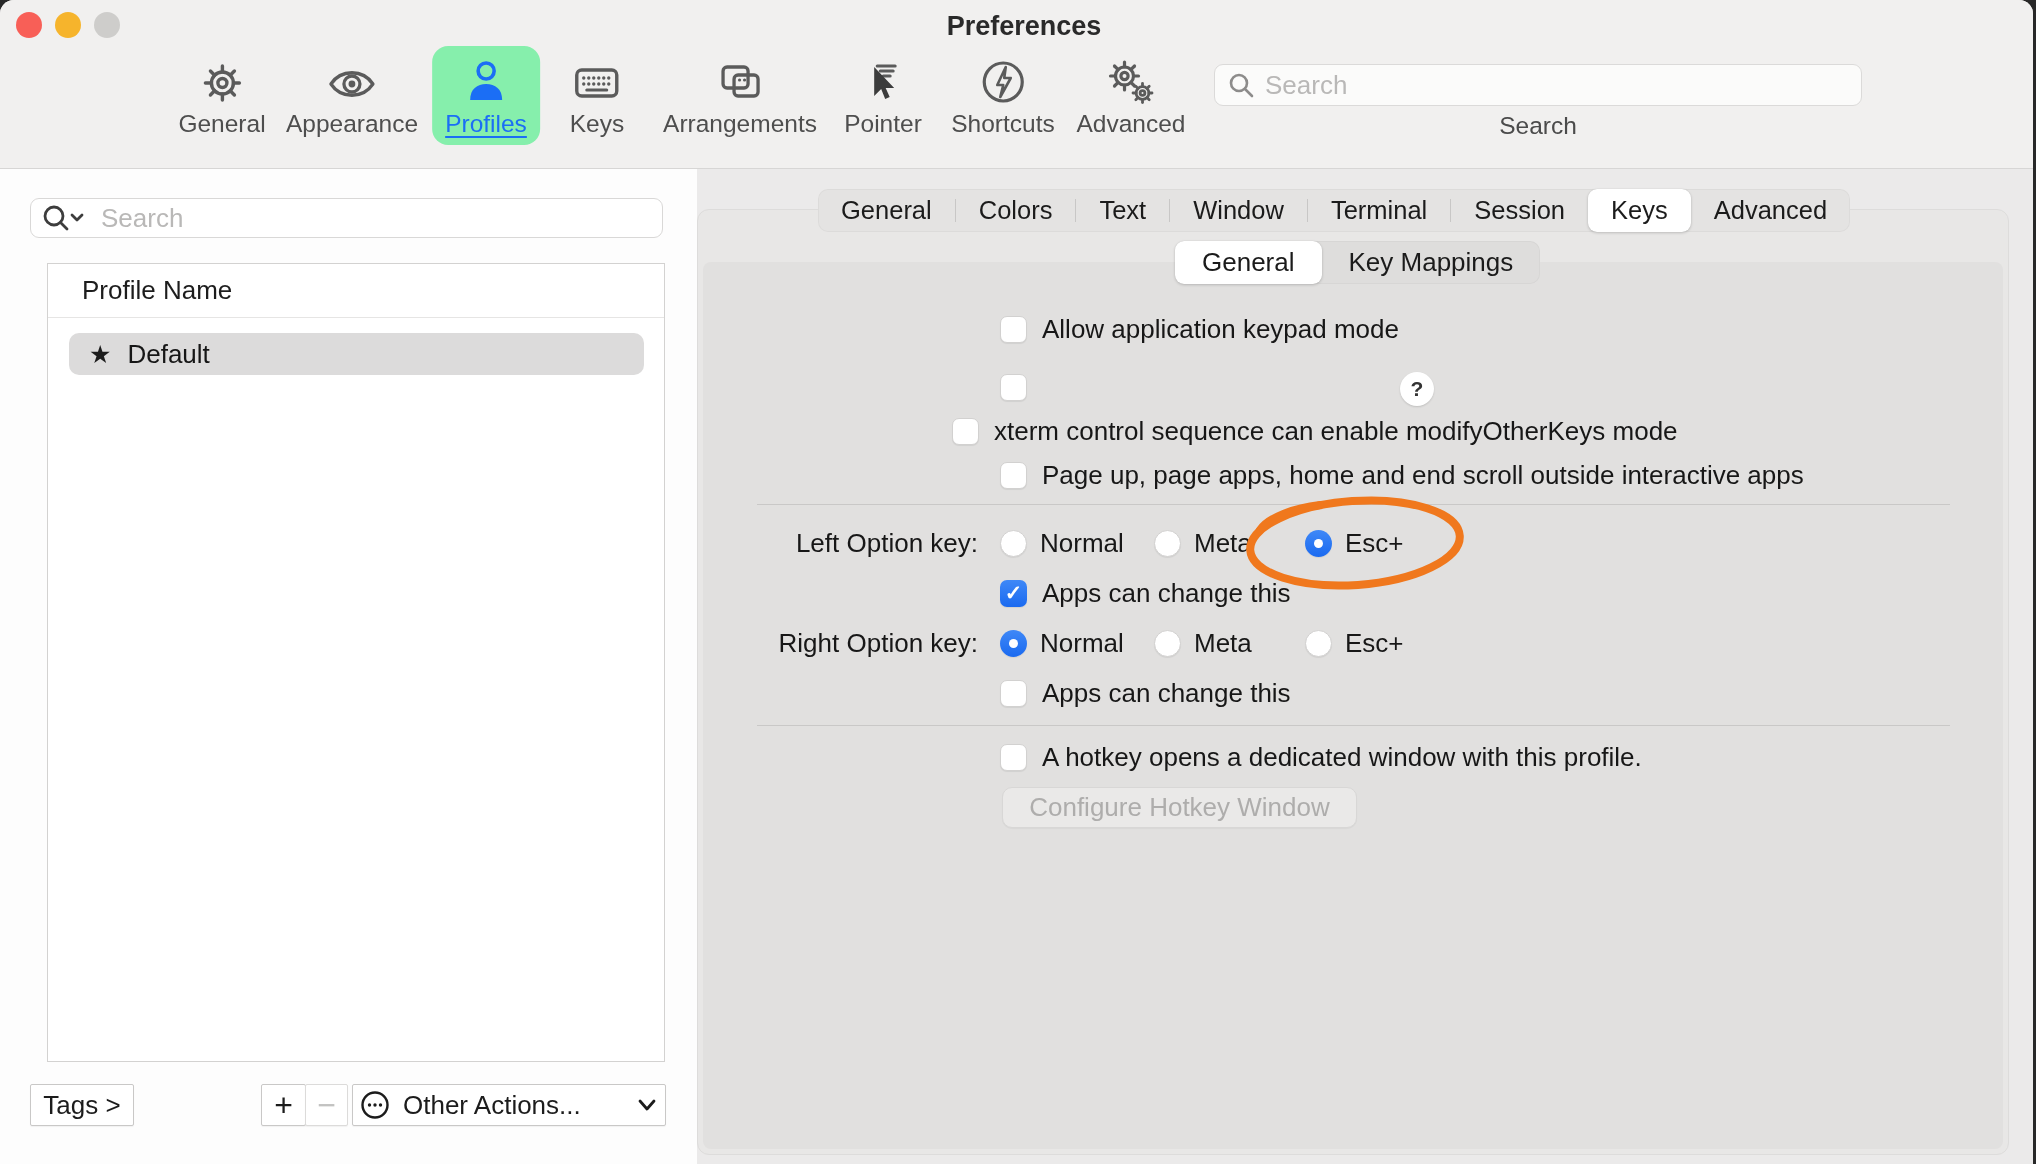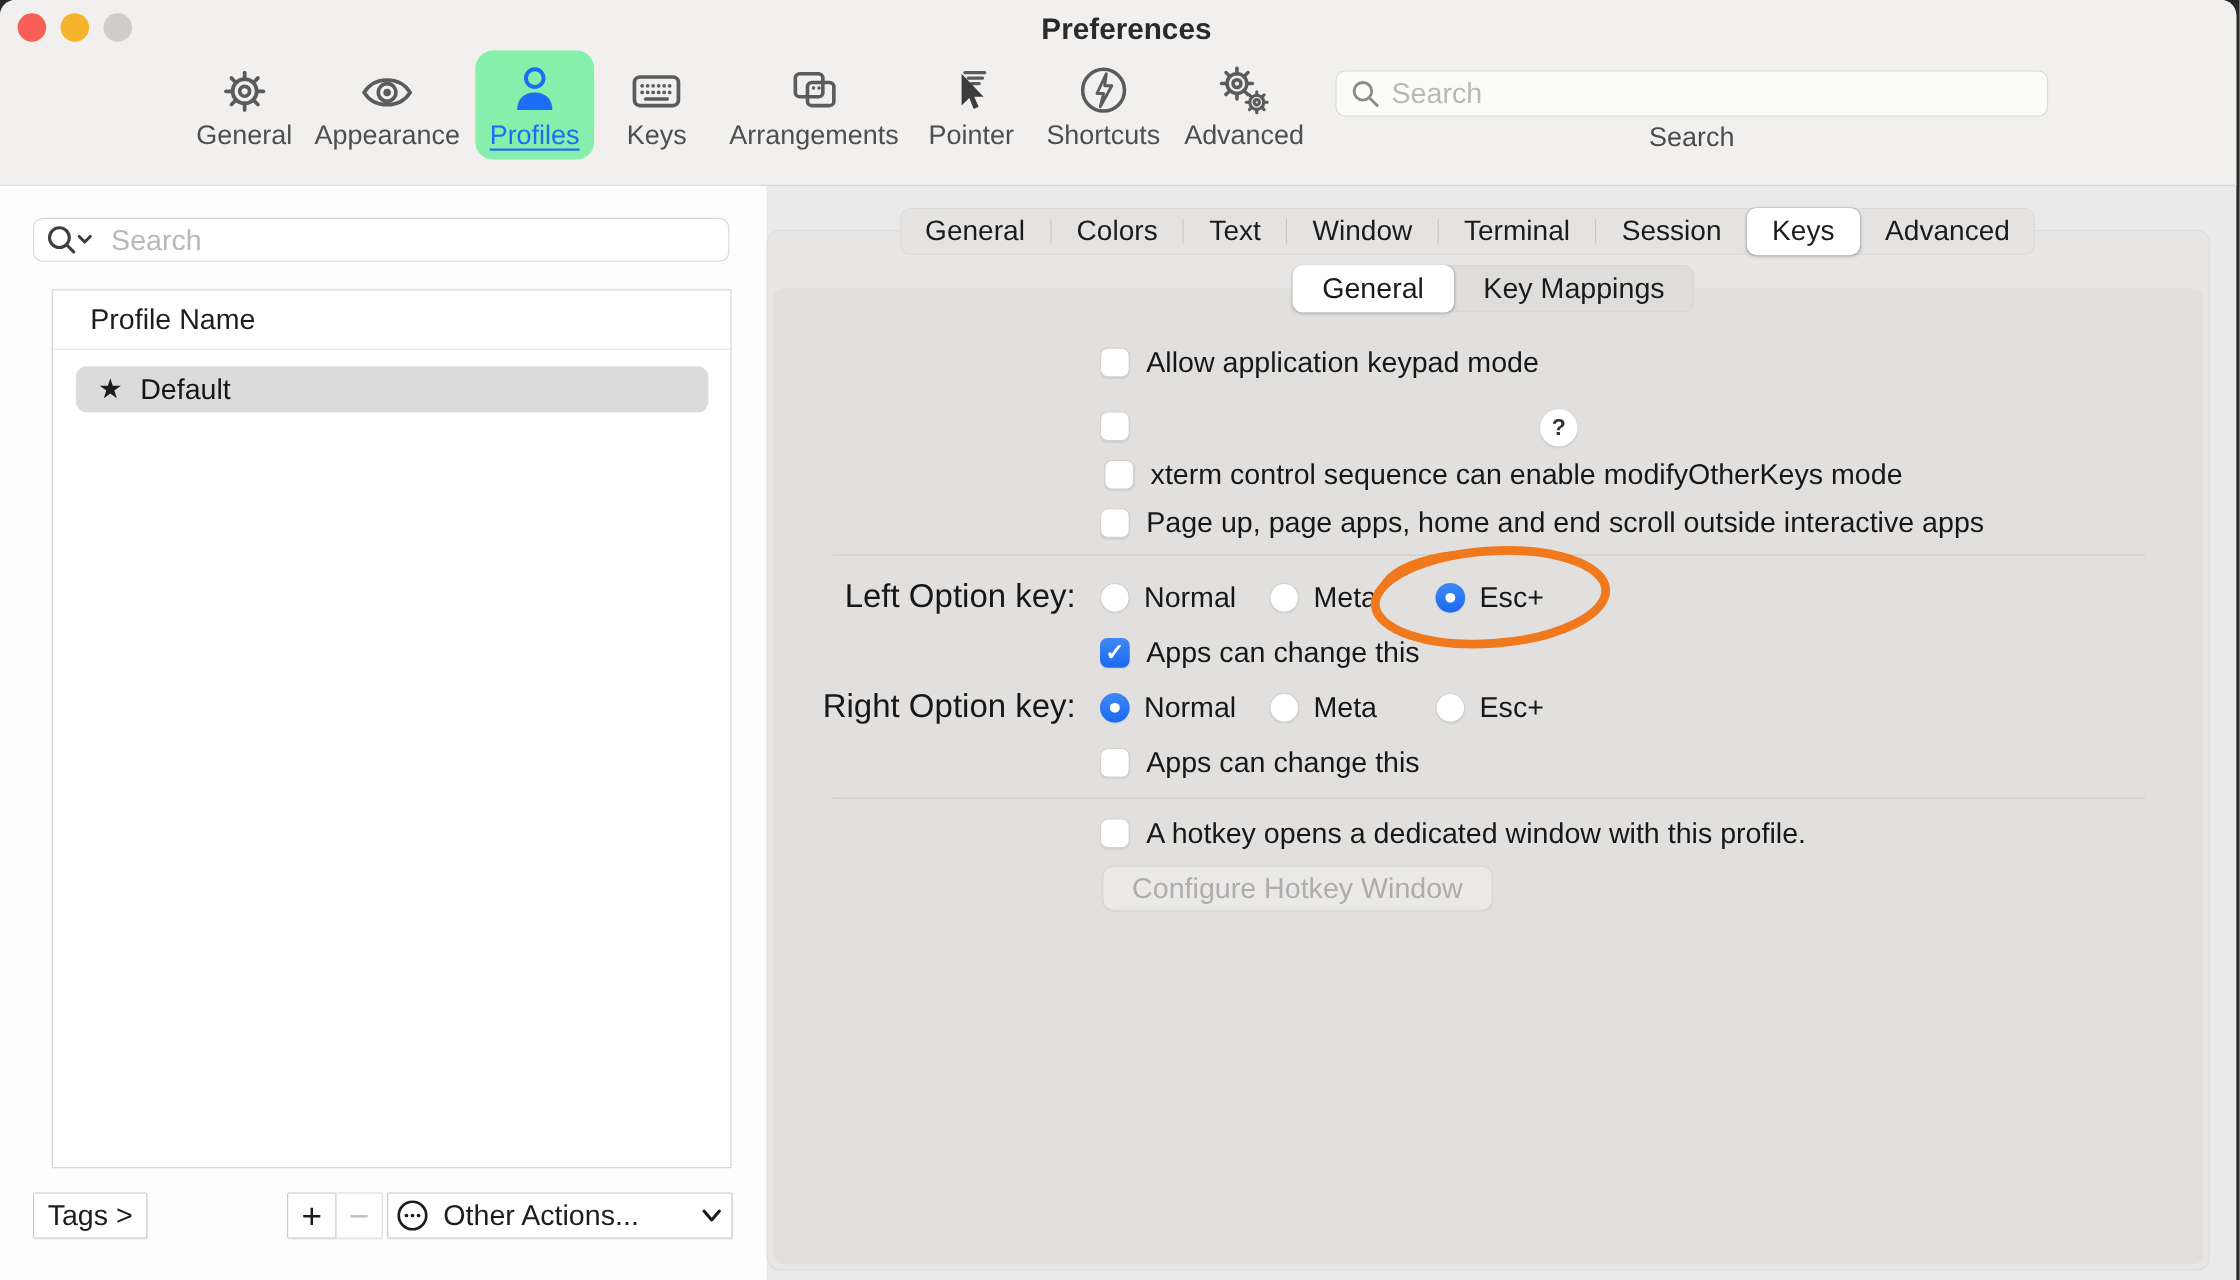--- a/index.html
+++ b/index.html
@@ -48,21 +48,21 @@
   .seg-div{width:1px;background:#c8c7c6;margin:10px 0;}
   .sub .seg{padding:0 27px;font-size:26px;}
   
   .cb{width:27px;height:27px;background:#fff;border:1px solid #d2d1d0;border-radius:7px;box-sizing:border-box;box-shadow:0 1px 1px rgba(0,0,0,.07);flex:none;}
   .cb.on{background:linear-gradient(#3f88f7,#1a6af0);border:none;color:#fff;display:flex;align-items:center;justify-content:center;font-size:21px;font-weight:700;}
   .radio{width:27px;height:27px;border-radius:50%;background:#fff;border:1px solid #d2d1d0;box-sizing:border-box;box-shadow:0 1px 1px rgba(0,0,0,.07);flex:none;position:relative;}
   .radio.on{background:linear-gradient(#3f88f7,#1a6af0);border:none;}
   .radio.on::after{content:"";position:absolute;left:9px;top:9px;width:9px;height:9px;border-radius:50%;background:#fff;}
   .row{position:absolute;display:flex;align-items:center;gap:15px;height:40px;font-size:26px;color:#171717;}
   .ritem{position:absolute;display:flex;align-items:center;gap:13px;height:40px;font-size:26px;color:#171717;}
-  .opt-label{position:absolute;width:338px;left:640px;text-align:right;font-size:30px;color:#171717;height:40px;line-height:40px;}
+  .opt-label{position:absolute;width:338px;left:640px;text-align:right;font-size:26px;color:#171717;height:40px;line-height:40px;}
   .pdivider{position:absolute;left:757px;width:1193px;height:1px;background:#c9c8c7;}
   .help-btn{position:absolute;left:1400px;top:372px;width:34px;height:34px;border-radius:50%;background:#fff;box-shadow:0 1px 2px rgba(0,0,0,.15);display:flex;align-items:center;justify-content:center;font-size:21px;font-weight:700;color:#333;}
   .cfg-btn{position:absolute;left:1002px;top:787px;width:355px;height:41px;background:#eaE9e8;background:#eae9e8;border:1px solid #d8d7d6;border-radius:10px;box-sizing:border-box;display:flex;align-items:center;justify-content:center;font-size:26px;color:#aeadac;box-shadow:0 1px 1px rgba(0,0,0,.04);}
   .annotation-svg{position:absolute;left:1238px;top:492px;pointer-events:none;}
   .icon-stroke{stroke:#5b5b5b;fill:none;stroke-linecap:round;stroke-linejoin:round;}
 </style>
 </head>
 <body>
 
 <div class="window">
@@ -315,21 +315,21 @@
   <div class="row" style="left:1000px;top:309px;">
     <span class="cb"></span>
     <span>Allow application keypad mode</span>
   </div>
   <div class="row" style="left:1000px;top:367px;">
     <span class="cb"></span>
   </div>
   <div class="help-btn">
       <span>?</span>
     </div>
-  <div class="row" style="left:1004px;top:411px;justify-content:center;">
+  <div class="row" style="left:952px;top:411px;justify-content:center;">
     <span class="cb"></span>
     <span>xterm control sequence can enable modifyOtherKeys mode</span>
   </div>
   <div class="row" style="left:1000px;top:455px;">
     <span class="cb"></span>
     <span>Page up, page apps, home and end scroll outside interactive apps</span>
   </div>
 
   <div class="pdivider" style="top:504px;"></div>
 

